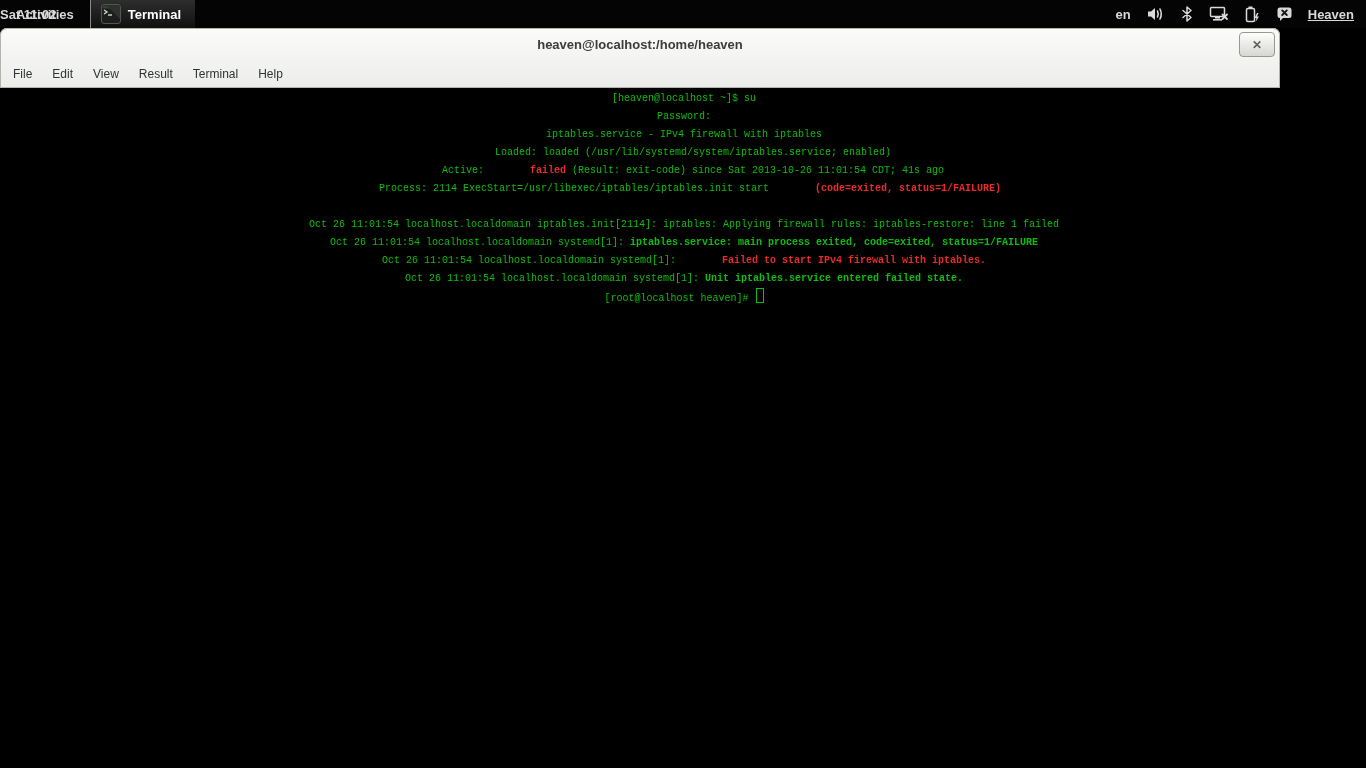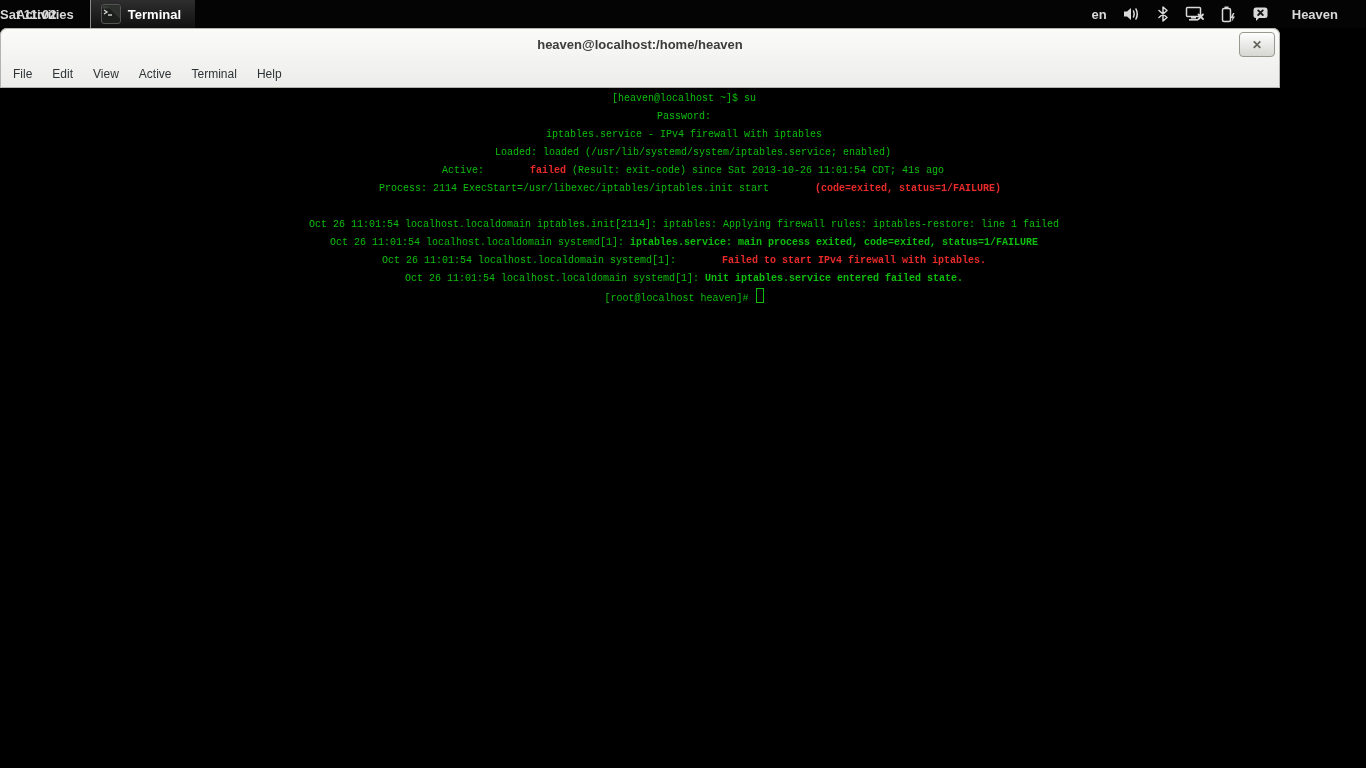--- a/index.html
+++ b/index.html
@@ -34,25 +34,25 @@
   }
   .clock {
     position:absolute; left:0; right:0; top:0; height:28px;
     display:flex; align-items:center; justify-content:flex-start;
     pointer-events:none;
   }
   .clock span { pointer-events:auto; }
   .status-area {
     margin-left:auto;
     display:flex; align-items:center; gap:16px;
-    padding-right:28px;
+    padding-right:12px;
     text-align:right;
   }
   .status-area .tray-icon { display:flex; align-items:center; }
-  .user-menu { display:flex; align-items:center; gap:23px; }
+  .user-menu { display:flex; align-items:center; gap:15px;text-decoration:underline; }
 
   
   .window {
     position:absolute; top:28px; left:0; width:1280px; height:740px;
   }
   .window-header {
     height:60px;
     background:linear-gradient(#fbfbfa,#ececea);
     border-radius:7px 7px 0 0;
     box-shadow:0 0 0 1px #b4b4ae inset;
@@ -181,21 +181,21 @@
     <div class="titlebar">
       <span>heaven@localhost:/home/heaven</span>
       <span class="close-btn">
         <span>✕</span>
       </span>
     </div>
     <div class="menubar" id="menubar">
         <span class="menu-item">File</span>
         <span class="menu-item">Edit</span>
         <span class="menu-item">View</span>
-        <span class="menu-item">Active</span>
+        <span class="menu-item">Result</span>
         <span class="menu-item">Terminal</span>
         <span class="menu-item">Help</span>
       </div>
   </div>
 
   <div class="terminal" id="terminal">
       <div class="tline"><span class="seg-green">[heaven@localhost ~]$ su</span></div>
       <div class="tline"><span class="seg-green">Password:</span></div>
       <div class="tline"><span class="seg-green">iptables.service - IPv4 firewall with iptables</span></div>
       <div class="tline"><span class="seg-green">   Loaded: loaded (/usr/lib/systemd/system/iptables.service; enabled)</span></div>

